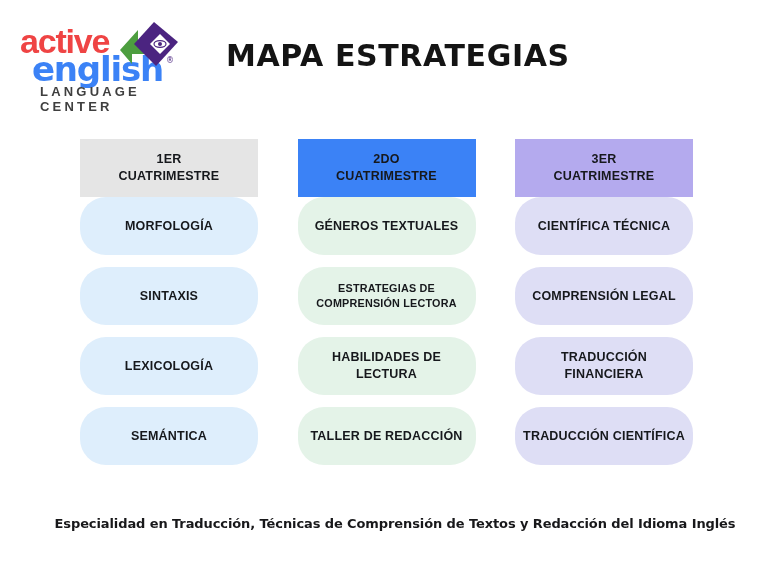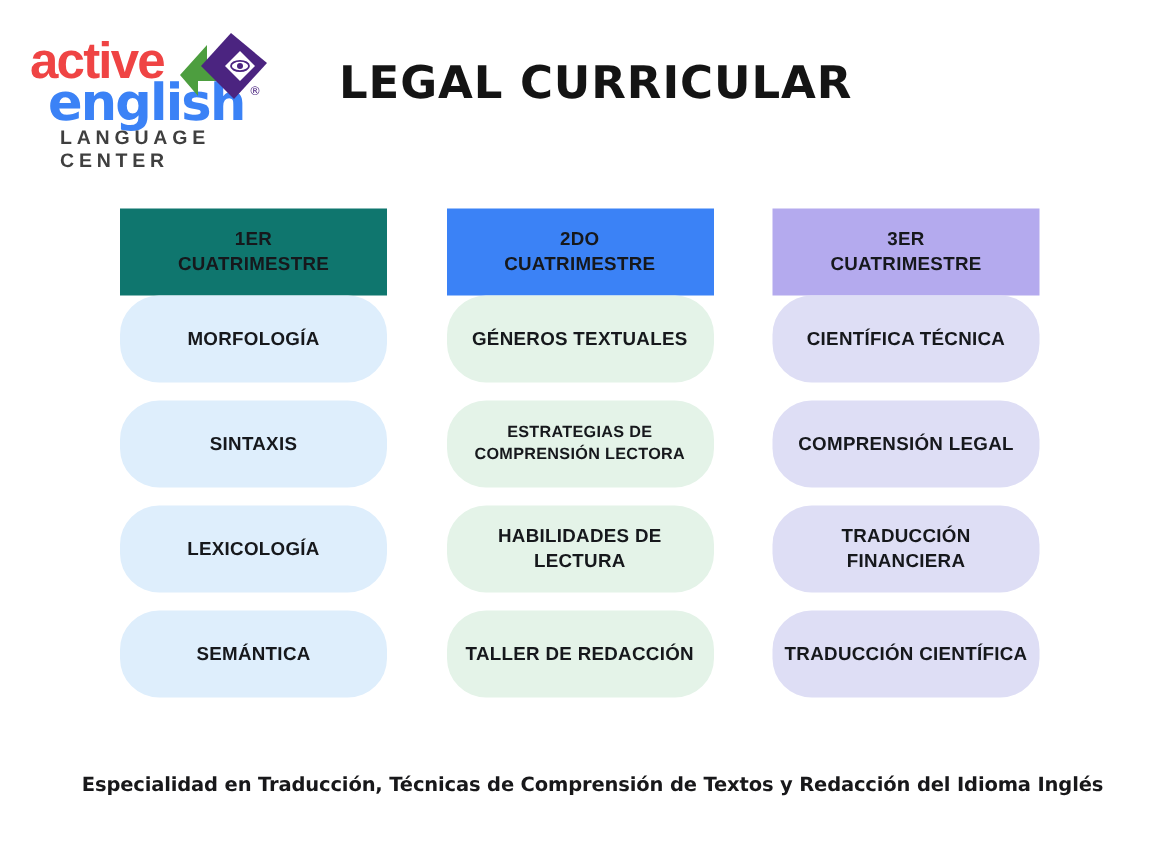--- a/index.html
+++ b/index.html
@@ -131,21 +131,21 @@
     letter-spacing: 0.2px;
     padding: 0 6px;
     box-sizing: border-box;
     margin-top: 12px;
     border-radius: 26px;
   }
   .cell.first { margin-top: 0; }
   .cell.small { font-size: 10.8px; }
 
   
-  .col-1 .col-head { background: #0f766e; }
+  .col-1 .col-head { background: #e5e5e5; }
   .col-1 .cell     { background: #deeefc; }
   .col-2 .col-head { background: #3b82f6; }
   .col-2 .cell     { background: #e4f3e8; }
   .col-3 .col-head { background: #b4aaee; }
   .col-3 .cell     { background: #dedef5; }
 
   
   .footer {
     position: absolute;
     left: 0;
@@ -174,21 +174,21 @@
       <svg width="62" height="48" viewBox="0 0 62 48" xmlns="http://www.w3.org/2000/svg">
         <polygon points="2,30 20,10 20,20 34,20 34,34 14,34 14,44" fill="#4d9e3f"></polygon>
         <polygon points="36,2 60,22 38,46 16,24" fill="#4b2480"></polygon>
         <polygon points="32,24 42,14 52,24 42,34" fill="#ffffff"></polygon>
         <ellipse cx="42" cy="24" rx="6" ry="3.4" fill="#ffffff" stroke="#4b2480" stroke-width="1.2"></ellipse>
         <circle cx="42" cy="24" r="2" fill="#4b2480"></circle>
       </svg>
     </div>
   </div>
 
-  <div class="page-title">LEGAL CURRICULAR</div>
+  <div class="page-title">MAPA ESTRATEGIAS</div>
 </div>
 
 <div class="grid">
 
   <div class="column col-1">
     <div class="col-head">
       <span>1ER</span>
       <span>CUATRIMESTRE</span>
     </div>
     <div class="cell first">MORFOLOGÍA</div>

